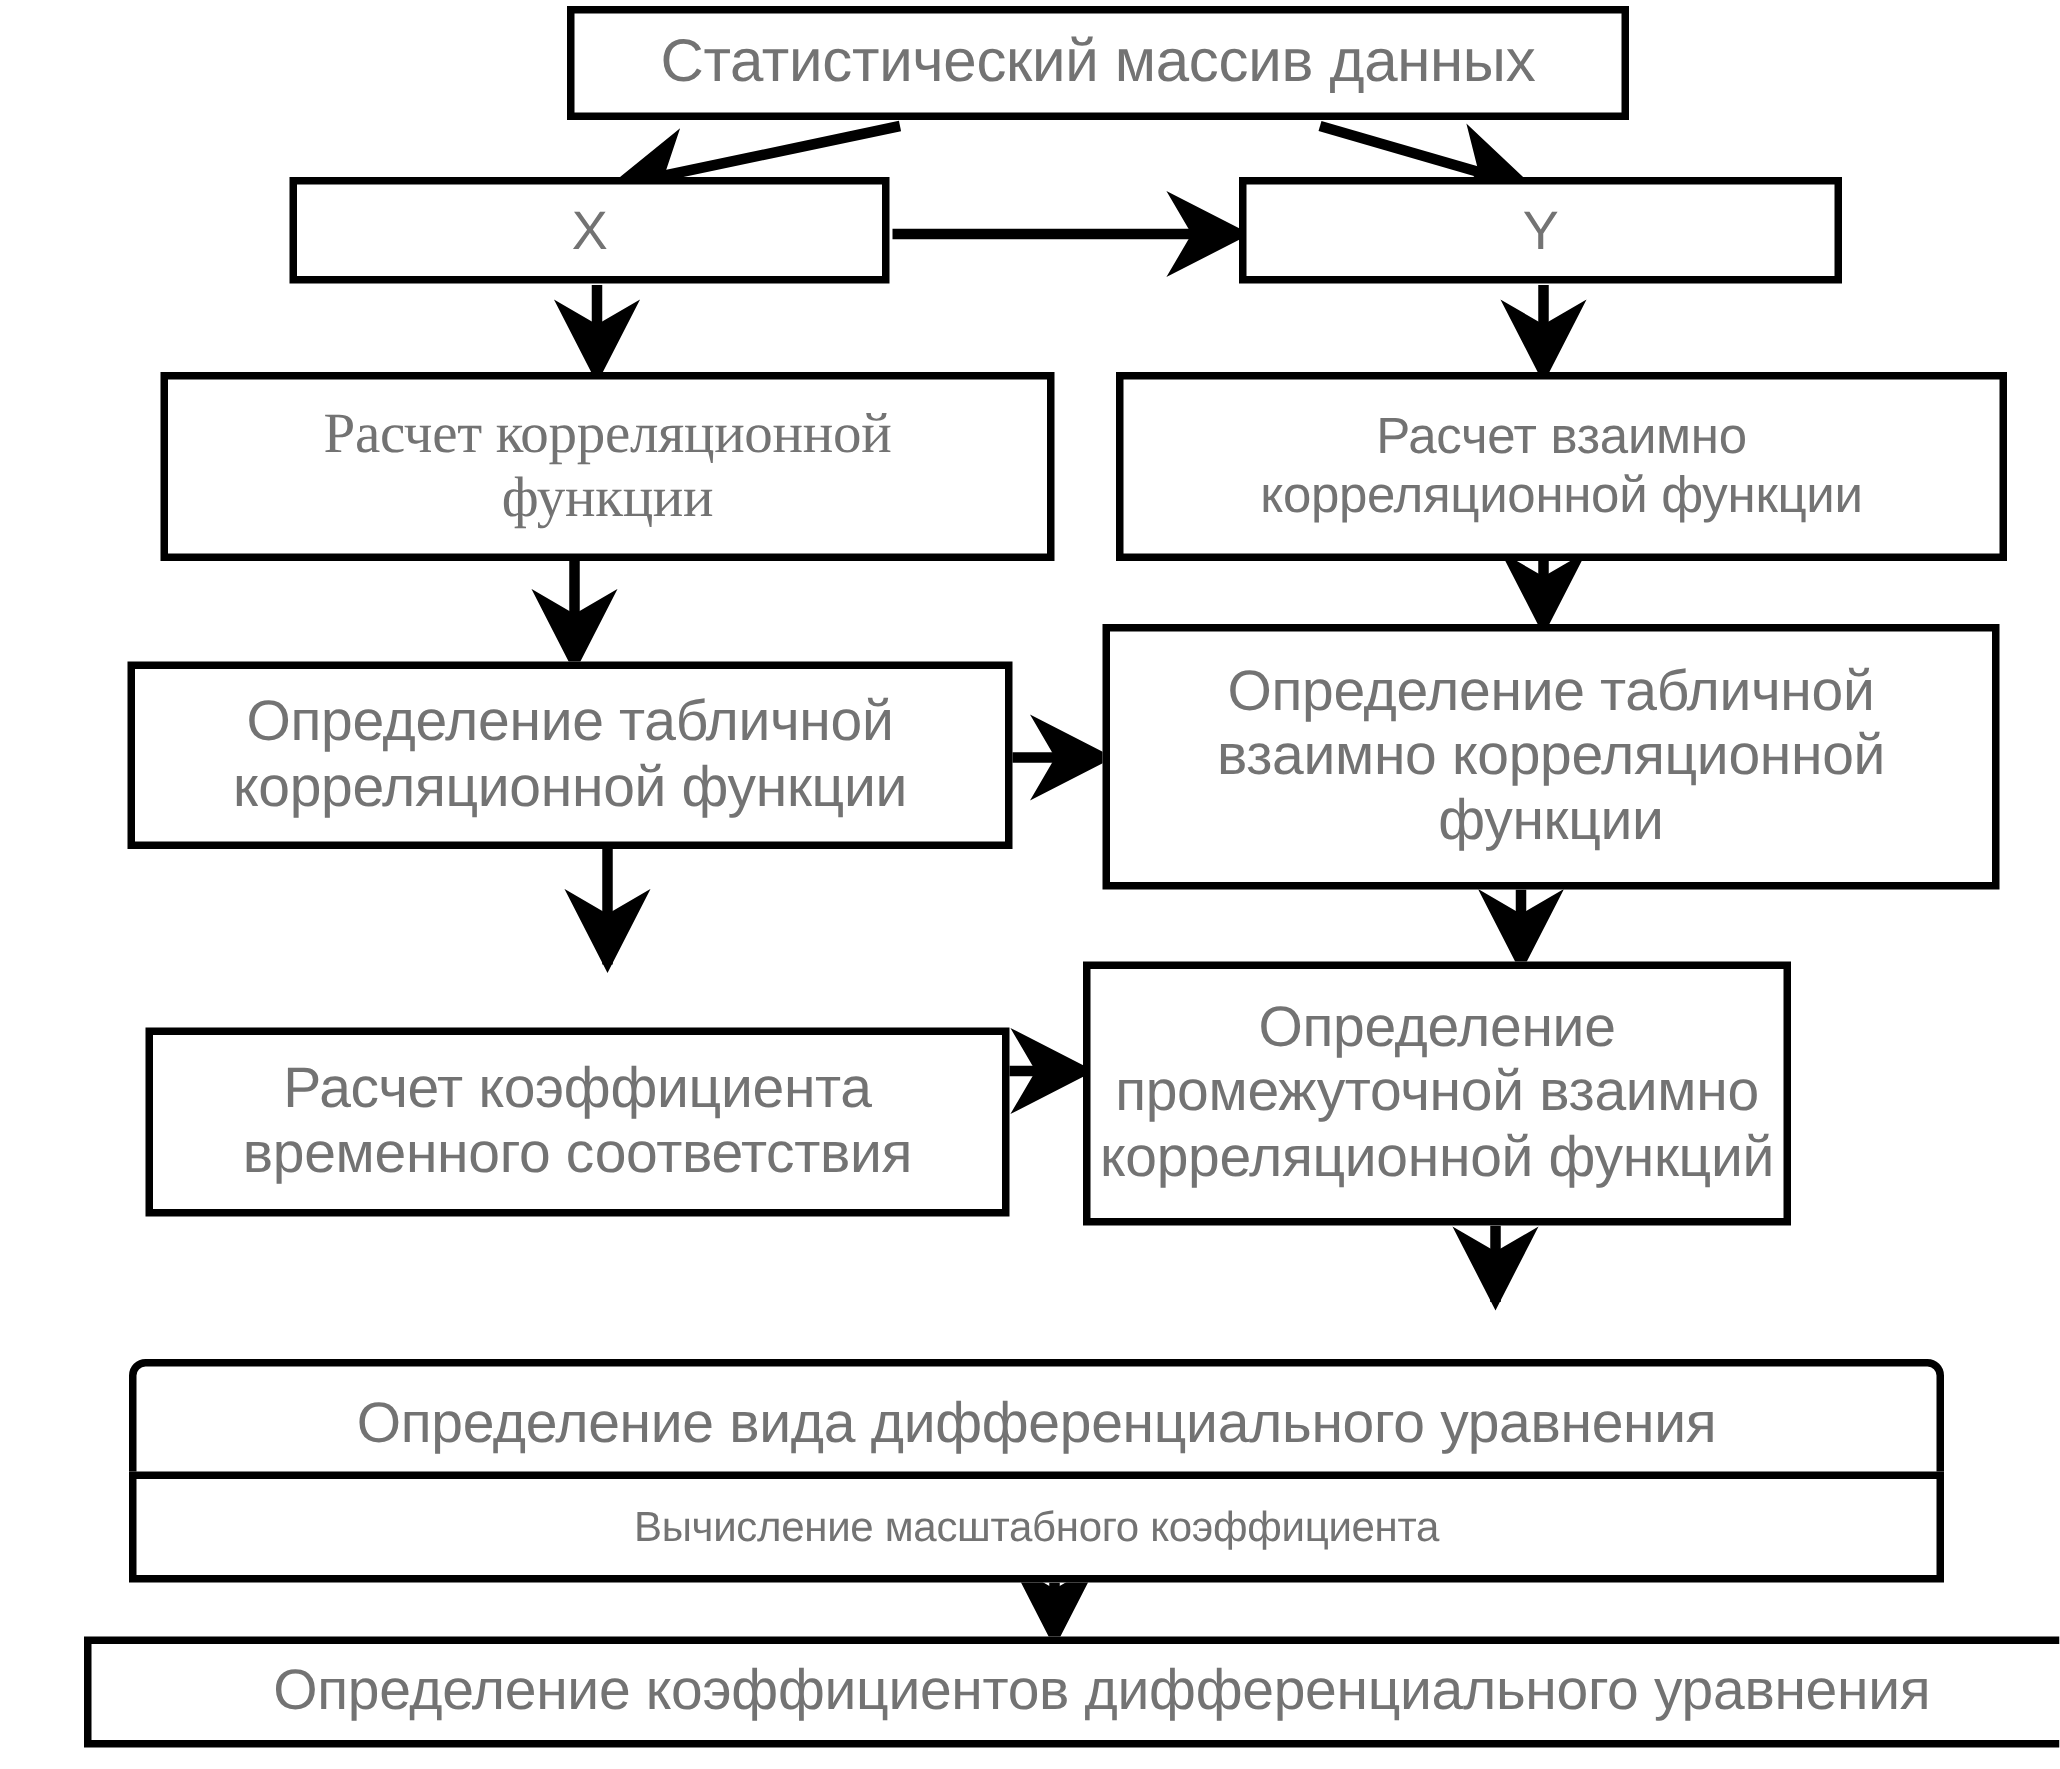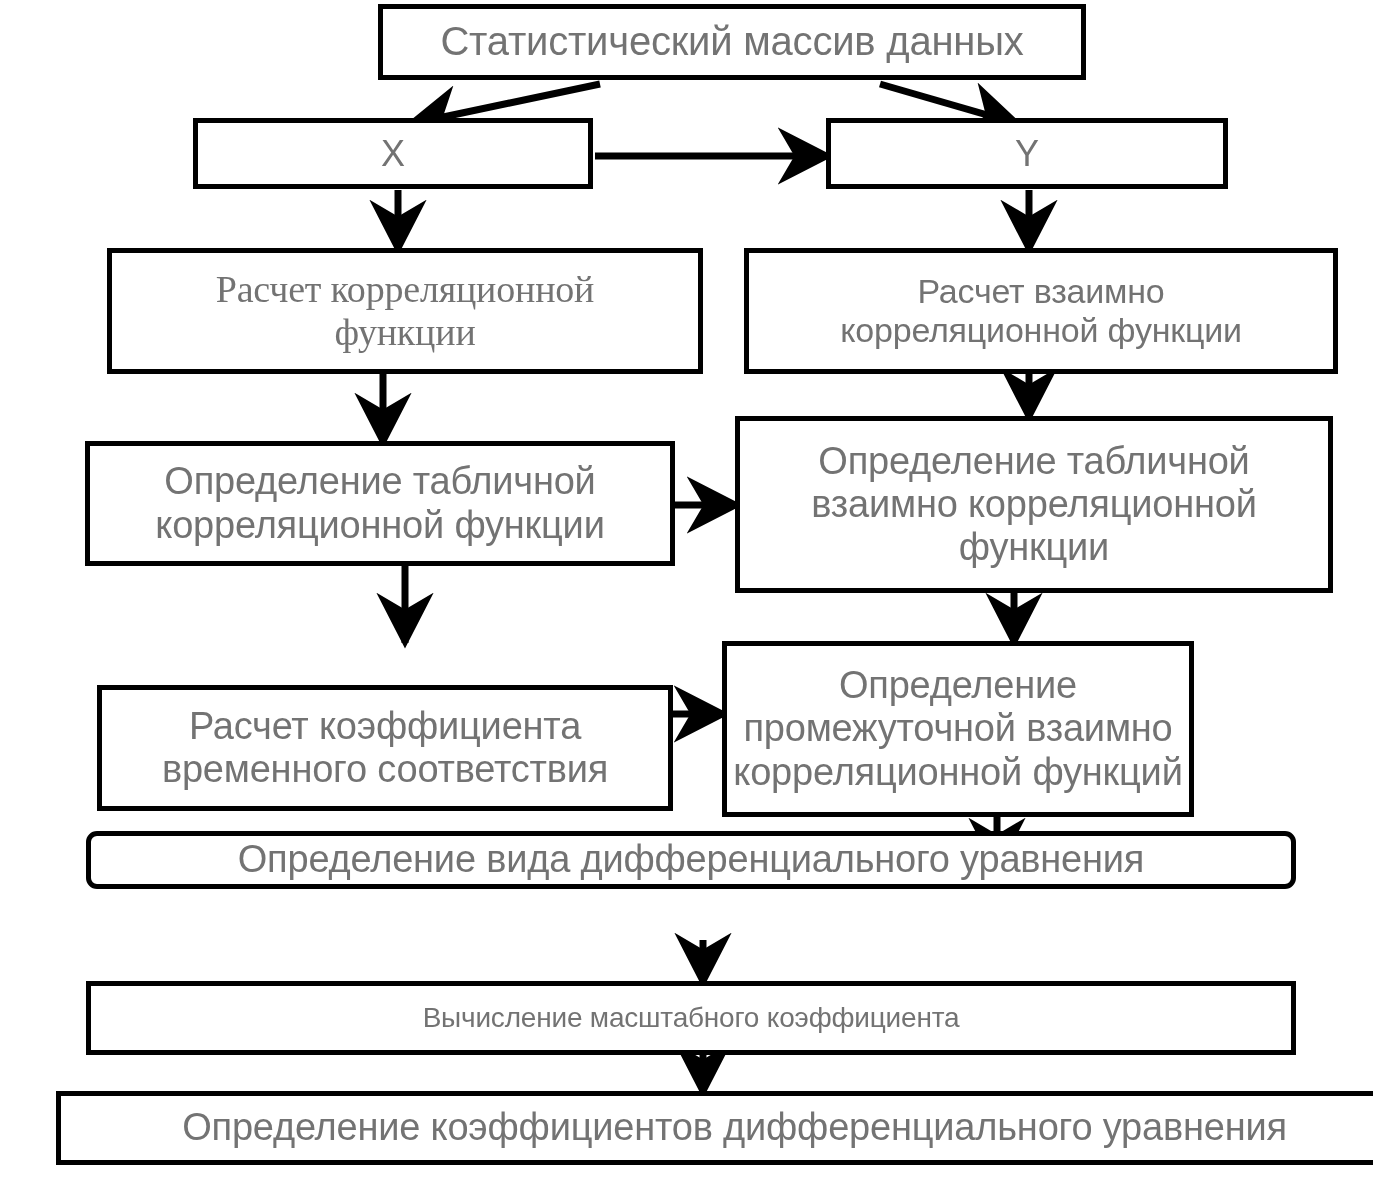--- a/index.html
+++ b/index.html
@@ -31,21 +31,21 @@
   }
   .n-root   { left: 378px; top: 4px;    width: 708px; height: 76px;  font-size: 40px; }
   .n-x      { left: 193px; top: 118px;  width: 400px; height: 71px;  font-size: 36px; }
   .n-y      { left: 826px; top: 118px;  width: 402px; height: 71px;  font-size: 36px; }
   .n-l1     { left: 107px; top: 248px;  width: 596px; height: 126px; font-size: 38px; font-family: Liberation Serif, serif; }
   .n-r1     { left: 744px; top: 248px;  width: 594px; height: 126px; font-size: 34px; }
   .n-l2     { left: 85px;  top: 441px;  width: 590px; height: 125px; font-size: 38px; }
   .n-r2     { left: 735px; top: 416px;  width: 598px; height: 177px; font-size: 38px; }
   .n-l3     { left: 97px;  top: 641px;  width: 576px; height: 126px; font-size: 38px; margin-top: 44px; }
   .n-r3     { left: 722px; top: 641px;  width: 472px; height: 176px; font-size: 38px; }
-  .n-w1     { left: 86px;  top: 831px;  width: 1210px;height: 58px;  font-size: 38px; border-radius: 11px; }
+  .n-w1     { left: 86px;  top: 906px;  width: 1210px;height: 88px;  font-size: 38px; border-radius: 11px; }
   .n-w2     { left: 86px;  top: 981px;  width: 1210px;height: 74px;  font-size: 28px; }
   .n-w3     { left: 8px;   top: 1091px; width: 1357px;height: 74px;  font-size: 38px; margin-left: 48px; }
 
   .edges {
     position: absolute;
     left: 0; top: 0;
     width: 1373px;
     height: 1179px;
     pointer-events: none;
   }

